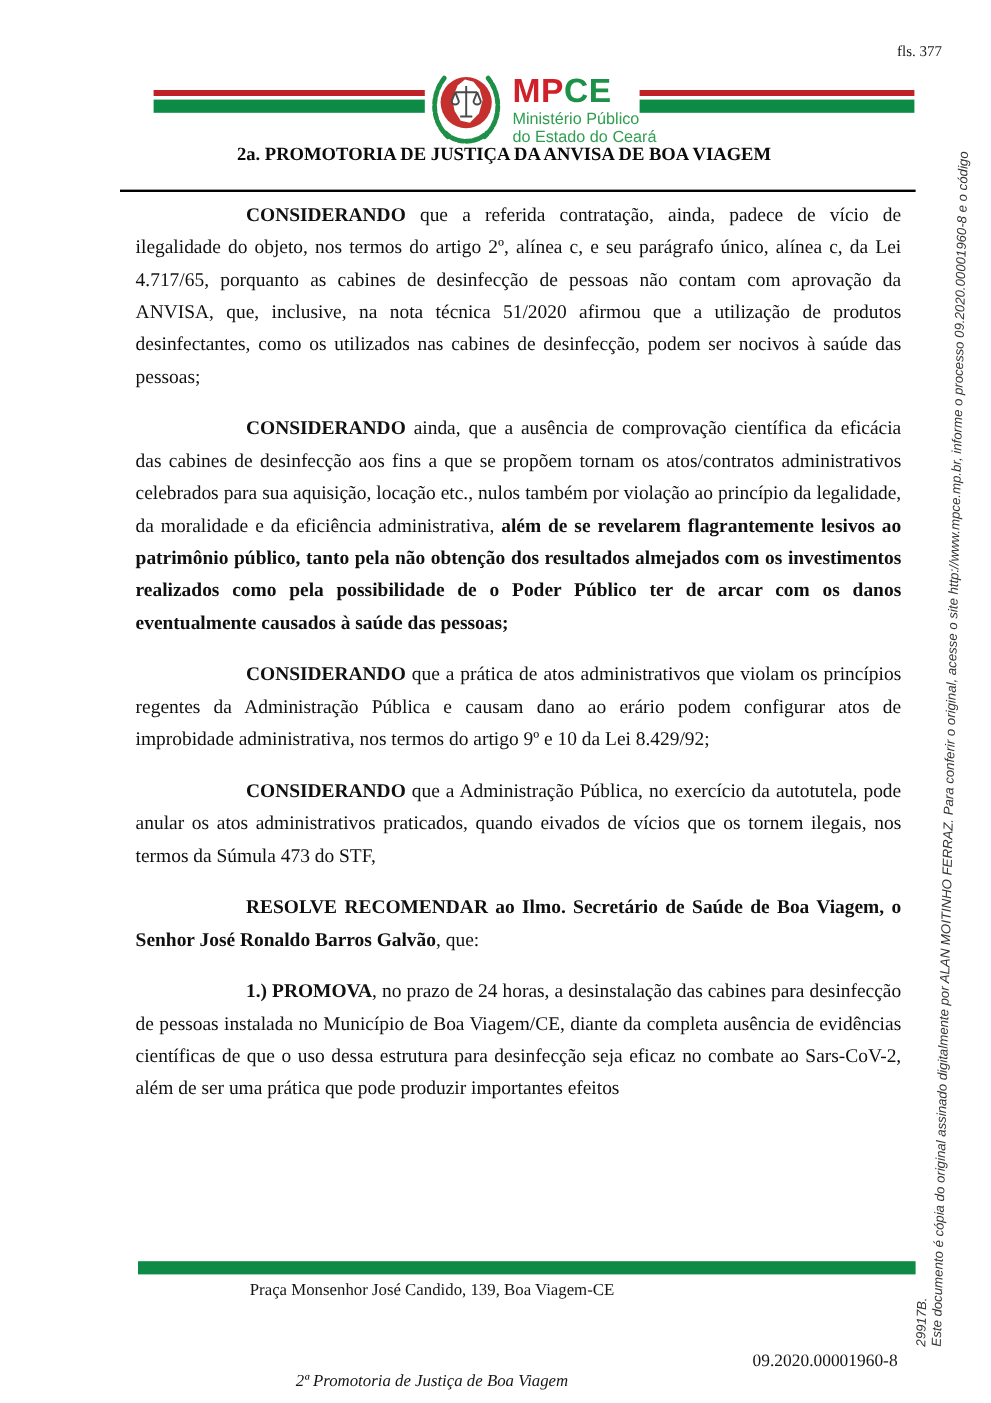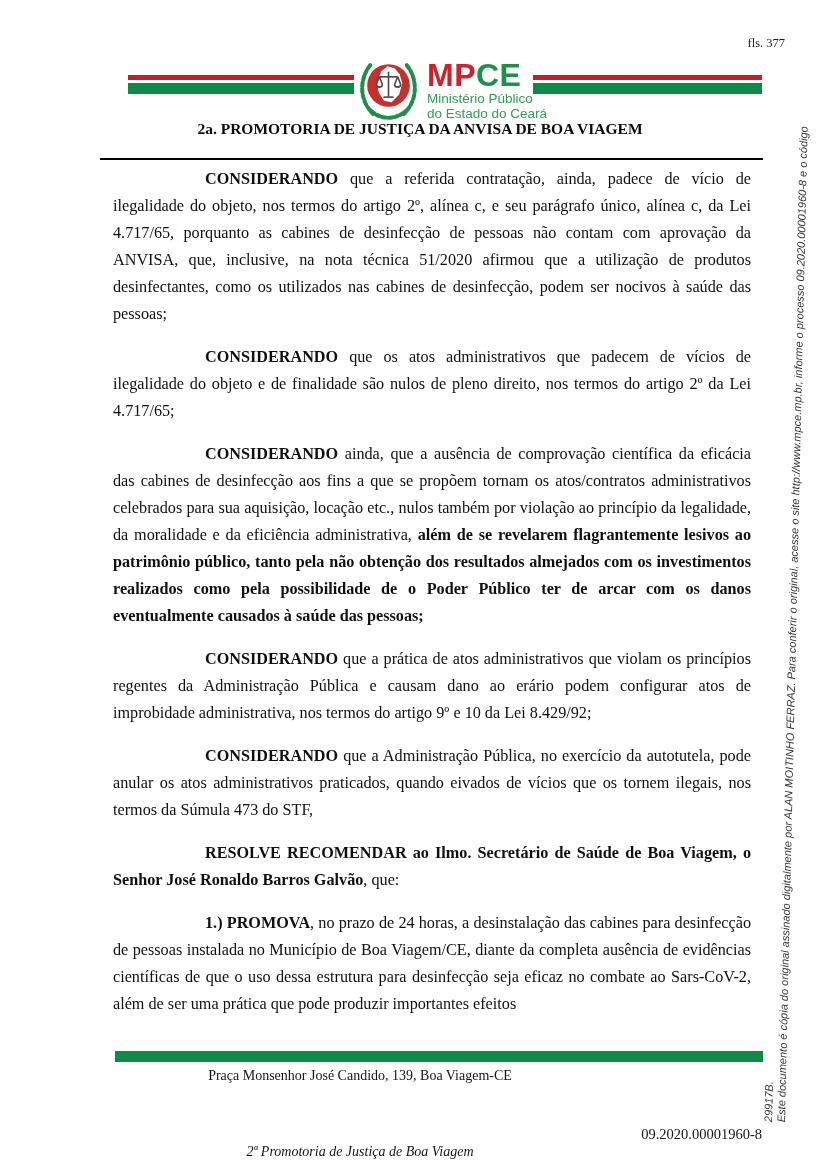--- a/index.html
+++ b/index.html
@@ -19,21 +19,21 @@
   .bars .red   { height:5px;  background:#c02128; }
   .bars .green { height:11px; background:#0d8a45; margin-top:3px; }
   .bars-left  { top:75px; left:128px;  width:226px; }
   .bars-right { top:75px; left:533px;  width:229px; }
 
   .emblem { position:absolute; top:56px; left:356px; width:65px; height:65px; }
 
   .wordmark { position:absolute; top:59px; left:427px; }
   .acronym {
     font-family:"Liberation Sans", sans-serif; font-weight:bold;
-    font-size:32px; line-height:33px; letter-spacing:0.5px;
+    font-size:28px; line-height:33px; letter-spacing:0.5px;
   }
   .acronym .mp { color:#d0202a; }
   .acronym .ce { color:#1d9148; }
   .org {
     font-family:"Liberation Sans", sans-serif; color:#2f9e4f;
     font-size:13.5px; line-height:14.5px;
   }
 
   .titles {
     position:absolute; top:119px; left:95px; width:650px; text-align:center;
@@ -47,21 +47,21 @@
     font-size:16.2px; line-height:27px; text-align:justify; color:#101010;
   }
   .body-text p { margin:0 12px 16px 0; text-indent:92px; }
   .bold { font-weight:bold; }
 
   
   .footer-bar { position:absolute; top:1051px; left:115px; width:648px; height:11px; background:#0d8a45; }
   .footer-line { position:absolute; left:35px; width:650px; text-align:center; font-size:14px; color:#151515; }
   .f1 { top:1144px;font-style:italic; }
   .f2 { top:1068px; }
-  .process { position:absolute; top:1126px; right:64px; font-size:14.5px; color:#151515; }
+  .process { position:absolute; top:1126px; right:78px; font-size:14.5px; color:#151515; }
 
   
   .sidebar-line {
     position:absolute; transform-origin:0 0; transform:rotate(-88.7deg);
     white-space:nowrap; font-family:"Liberation Sans", sans-serif;
     font-style:italic; font-size:11px; color:#333;
   }
   .sl1 { left:775px; top:1122px; }
   .sl2 { left:762px; top:1122px; }
 </style>
@@ -102,21 +102,20 @@
     <div class="org">do Estado do Ceará</div>
   </div>
 
   <div class="titles">
     <div>2a. PROMOTORIA DE JUSTIÇA DA ANVISA DE BOA VIAGEM</div>
   </div>
   <div class="rule"></div>
 
   <div class="body-text">
     <p><span class="bold">CONSIDERANDO</span><span> que a referida contratação, ainda, padece de vício de ilegalidade do objeto, nos termos do artigo 2º, alínea c, e seu parágrafo único, alínea c, da Lei 4.717/65, porquanto as cabines de desinfecção de pessoas não contam com aprovação da ANVISA, que, inclusive, na nota técnica 51/2020 afirmou que a utilização de produtos desinfectantes, como os utilizados nas cabines de desinfecção, podem ser nocivos à saúde das pessoas;</span></p>
-    <p><span class="bold">CONSIDERANDO</span><span> que os atos administrativos que padecem de vícios de ilegalidade do objeto e de finalidade são nulos de pleno direito, nos termos do artigo 2º da Lei 4.717/65;</span></p>
     <p><span class="bold">CONSIDERANDO</span><span> ainda, que a ausência de comprovação científica da eficácia das cabines de desinfecção aos fins a que se propõem tornam os atos/contratos administrativos celebrados para sua aquisição, locação etc., nulos também por violação ao princípio da legalidade, da moralidade e da eficiência administrativa, </span><span class="bold">além de se revelarem flagrantemente lesivos ao patrimônio público, tanto pela não obtenção dos resultados almejados com os investimentos realizados como pela possibilidade de o Poder Público ter de arcar com os danos eventualmente causados à saúde das pessoas;</span></p>
     <p><span class="bold">CONSIDERANDO</span><span> que a prática de atos administrativos que violam os princípios regentes da Administração Pública e causam dano ao erário podem configurar atos de improbidade administrativa, nos termos do artigo 9º e 10 da Lei 8.429/92;</span></p>
     <p><span class="bold">CONSIDERANDO</span><span> que a Administração Pública, no exercício da autotutela, pode anular os atos administrativos praticados, quando eivados de vícios que os tornem ilegais, nos termos da Súmula 473 do STF,</span></p>
     <p><span class="bold">RESOLVE RECOMENDAR ao Ilmo. Secretário de Saúde de Boa Viagem, o Senhor José Ronaldo Barros Galvão</span><span>, que:</span></p>
     <p><span class="bold">1.) PROMOVA</span><span>, no prazo de 24 horas, a desinstalação das cabines para desinfecção de pessoas instalada no Município de Boa Viagem/CE, diante da completa ausência de evidências científicas de que o uso dessa estrutura para desinfecção seja eficaz no combate ao Sars-CoV-2, além de ser uma prática que pode produzir importantes efeitos</span></p>
   </div>
 
   <div class="footer-bar"></div>
   <div class="footer-line f1">2ª Promotoria de Justiça de Boa Viagem</div>
   <div class="footer-line f2">Praça Monsenhor José Candido, 139, Boa Viagem-CE</div>

